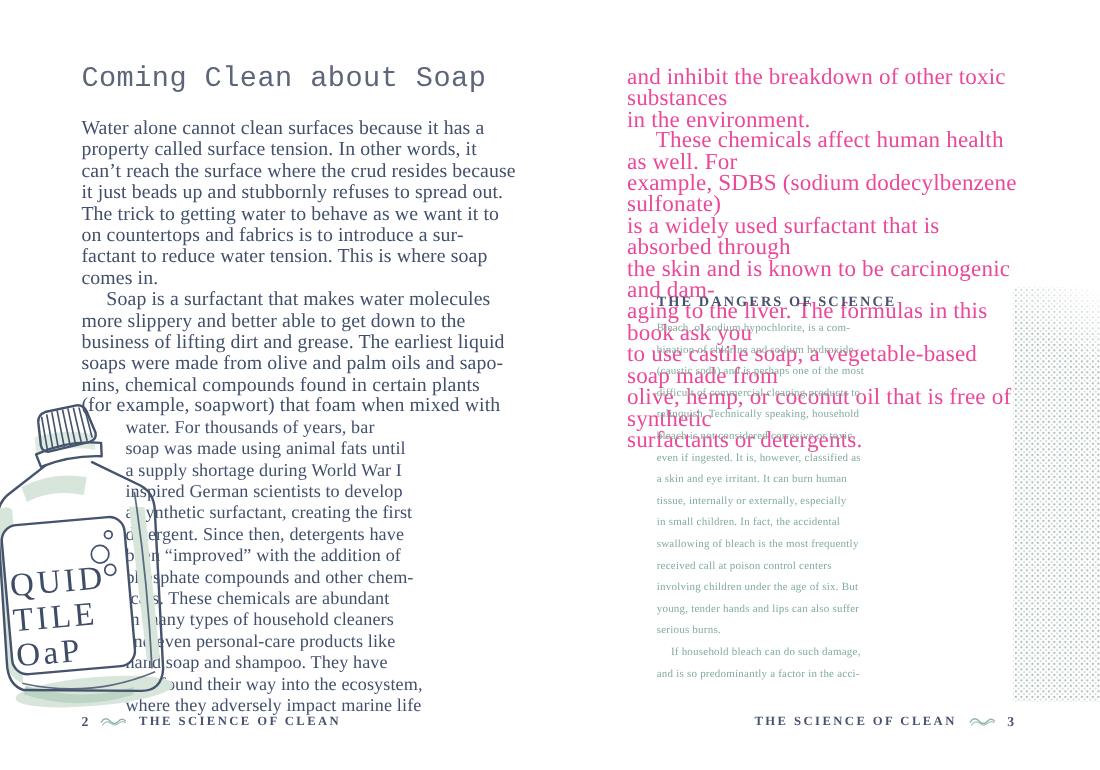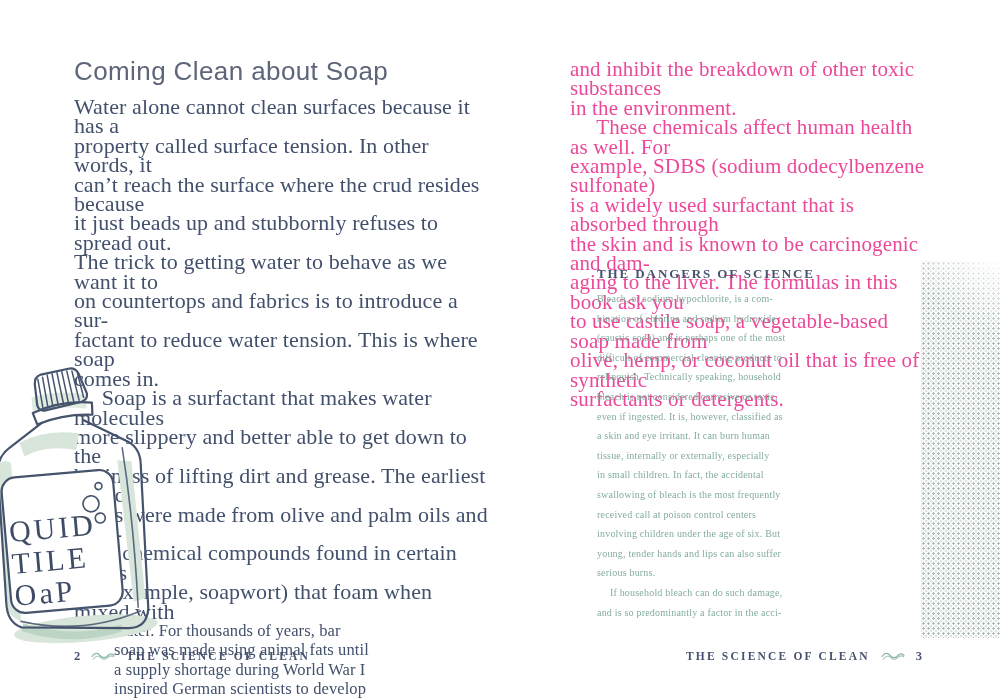--- a/index.html
+++ b/index.html
@@ -5,30 +5,30 @@
   html,body{margin:0;padding:0;}
   body{
     width:1000px;height:700px;background:#ffffff;overflow:hidden;position:relative;
     font-family:"Liberation Serif", serif;
   }
   .spread{position:absolute;inset:0;}
 
   
   .left-col{position:absolute;left:74px;top:56px;width:414px;}
   .page-heading{
-    margin:0 0 10px 0;
-    font-family:Liberation Sans, sans-serif;
+    margin:0 0 20px 0;
+    font-family:Liberation Mono, monospace;
     font-weight:300;
     font-size:26px;line-height:31px;
     color:#5d6579;letter-spacing:0.4px;
   }
   .para{
     white-space:pre-wrap;
     color:#42506c;
-    font-size:22px;line-height:19.4px;letter-spacing:0.1px;
+    font-size:18px;line-height:19.4px;letter-spacing:0.1px;
   }
   .para-wrap{
     margin-left:40px;width:328px;
     white-space:pre-wrap;
     color:#42506c;
     font-size:16.5px;line-height:19.4px;letter-spacing:0.1px;
   }
 
   .bottle{position:absolute;left:-8px;top:366px;width:172px;height:284px;}
   .bottle svg{display:block;}

